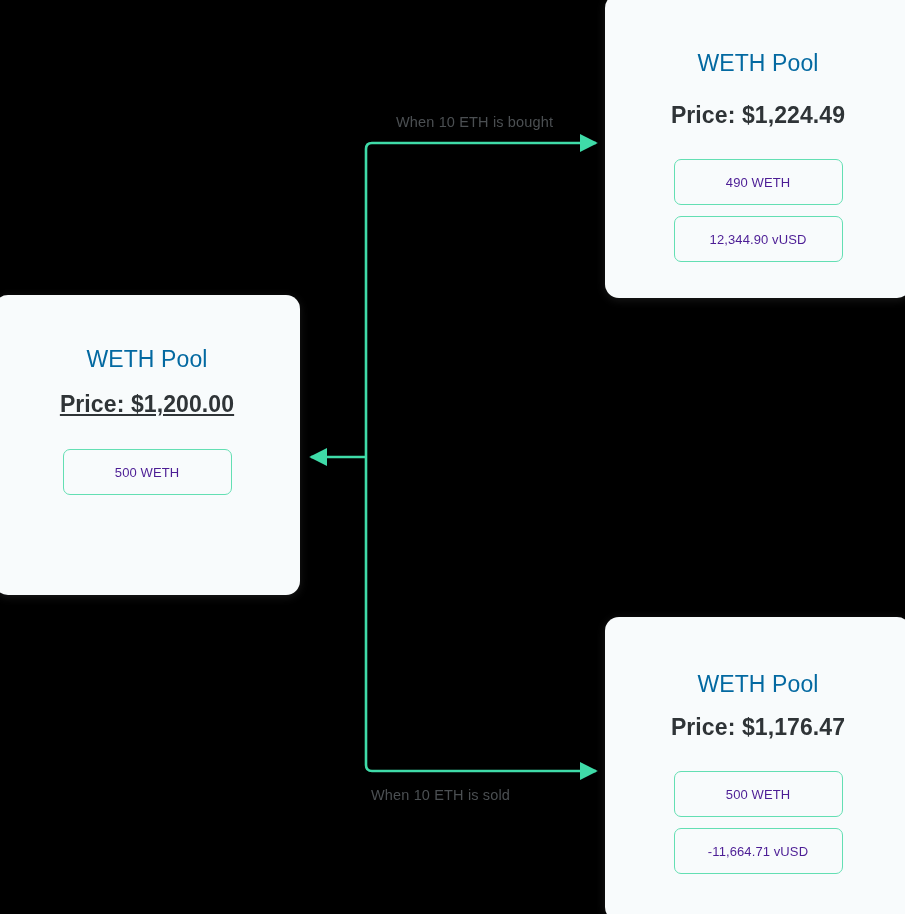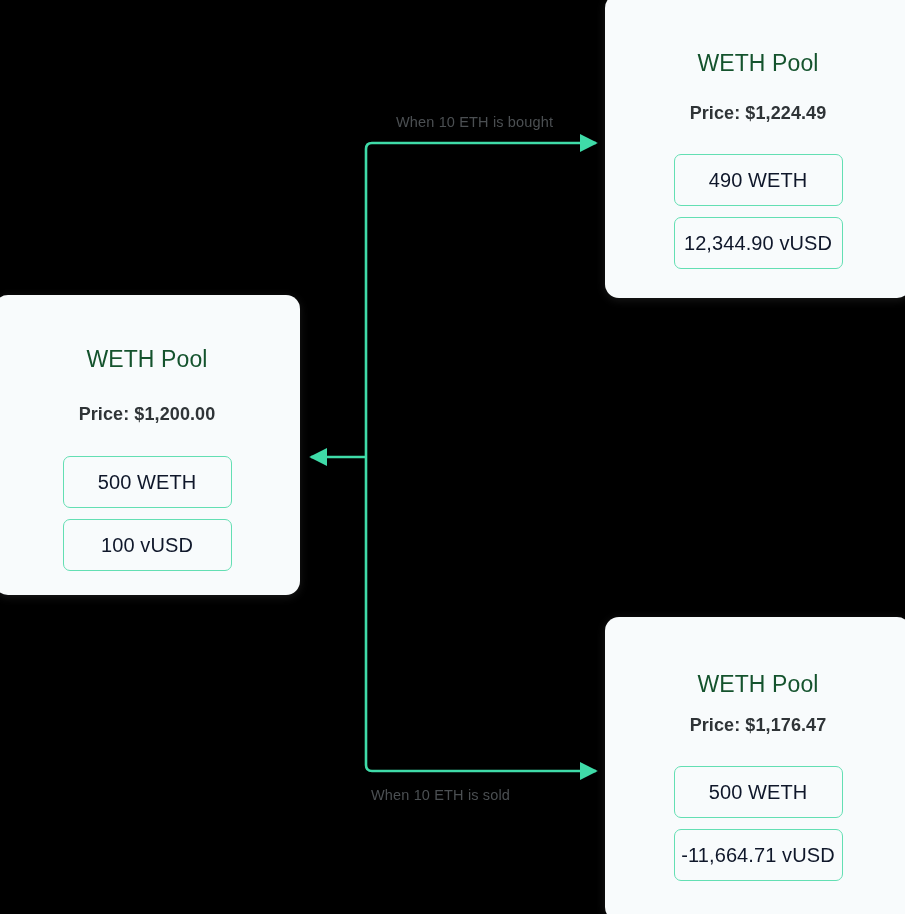--- a/index.html
+++ b/index.html
@@ -21,52 +21,52 @@
     background: #f8fbfc;
     border-radius: 14px;
     box-shadow: 0 2px 10px rgba(255,255,255,0.10);
     display: flex;
     flex-direction: column;
     align-items: center;
   }
   .card-title {
     font-size: 23px;
     font-weight: 400;
-    color: #14532d;
+    color: #0369a1;
     letter-spacing: 0.1px;
     line-height: 1;
   }
   .card-price {
-    font-size: 18px;
+    font-size: 23px;
     font-weight: 700;
     color: #2f3437;
     letter-spacing: 0.1px;
     line-height: 1;
   }
   .token-box {
     width: 169px;
-    height: 52px;
+    height: 46px;
     border: 1.4px solid #63dfb3;
     border-radius: 7px;
     background: #f8fbfc;
     display: flex;
     align-items: center;
     justify-content: center;
-    font-size: 20px;
-    color: #0f172a;
+    font-size: 13px;
+    color: #4c1d95;
     letter-spacing: 0.1px;
   }
 
   
   #card-left {
     left: -6px;  top: 295px;
     width: 306px; height: 300px;
   }
   #card-left .card-title  { margin-top: 53px; }
-  #card-left .card-price  { margin-top: 34px; }
+  #card-left .card-price  { margin-top: 22px; text-decoration: underline; }
   #card-left .token-box   { margin-top: 0; }
   #card-left .tb1 { margin-top: 33px; }
   #card-left .tb2 { margin-top: 11px; }
 
   
   #card-top {
     left: 605px; top: -6px;
     width: 306px; height: 304px;
   }
   #card-top .card-title { margin-top: 58px; }
@@ -128,21 +128,20 @@
   </svg>
 
   <div class="edge-label" id="label-bought">When 10 ETH is bought</div>
 
   <div class="edge-label" id="label-sold">When 10 ETH is sold</div>
 
   <div class="card" id="card-left">
     <div class="card-title">WETH Pool</div>
     <div class="card-price">Price: $1,200.00</div>
     <div class="token-box tb1">500 WETH</div>
-    <div class="token-box tb2">100 vUSD</div>
   </div>
 
   <div class="card" id="card-top">
     <div class="card-title">WETH Pool</div>
     <div class="card-price">Price: $1,224.49</div>
     <div class="token-box tb1">490 WETH</div>
     <div class="token-box tb2">12,344.90 vUSD</div>
   </div>
 
   <div class="card" id="card-bottom">

